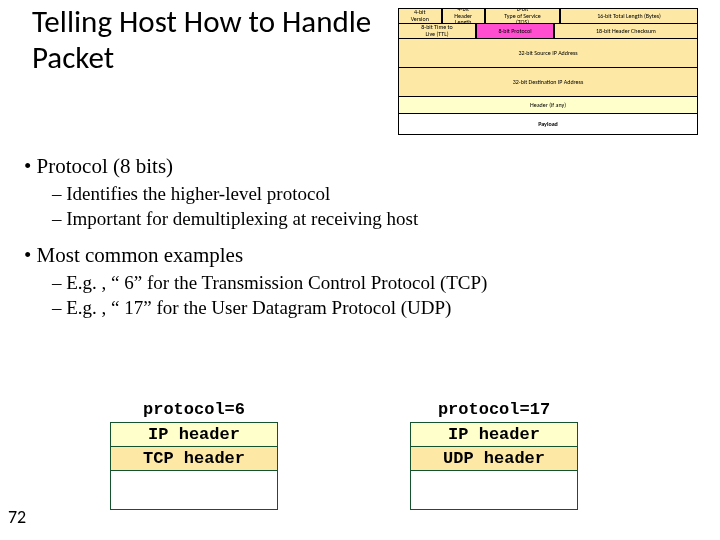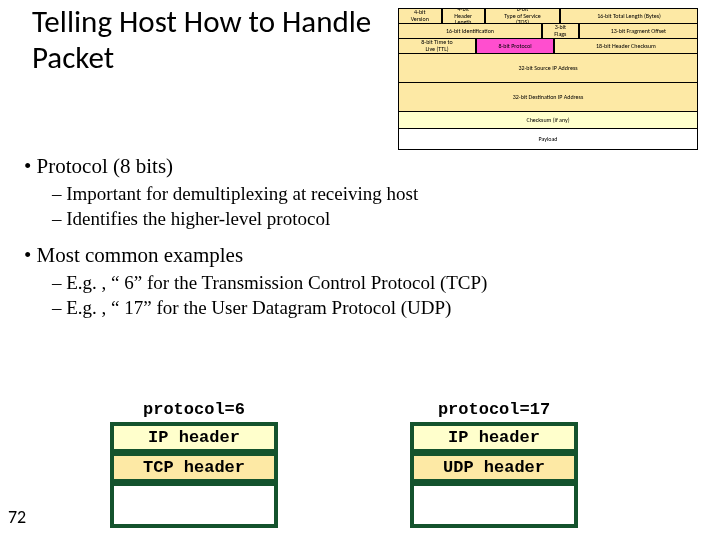--- a/index.html
+++ b/index.html
@@ -57,21 +57,21 @@
     background: #ff4ecf;
   }
   .iphdr .big {
     height: 30px;
   }
   .options-row, .payload-row {
     border: 1px solid #000;
     margin-top: -1px;
   }
   .options-row { height: 16px; background:#ffffcc; display:flex;align-items:center;justify-content:center;}
-  .payload-row { height: 20px; background:#fff; display:flex;align-items:center;justify-content:center;}
+  .payload-row { height: 20px; background:#fff; display:flex;align-items:center;justify-content:center;font-weight:bold;}
   
   .body {
     position: absolute;
     left: 24px;
     top: 152px;
     width: 672px;
     font-size: 21px;
     line-height: 1.2;
     font-family: Liberation Serif, serif;
   }
@@ -96,21 +96,21 @@
   }
   .pkt {
     position: absolute;
     width: 168px;
     text-align: center;
   }
   .pkt .label {
     margin-bottom: 4px;
   }
   .pkt .box {
-    border: 4px solid #14532d;
+    border: 1px solid #14532d;
     margin-top: -1px;
     padding: 2px 0;
   }
   .pkt .iphdr-box { background: #ffffcc; }
   .pkt .l4-box { background: #fde9a5; }
   .pkt .payload-box { height: 34px; background: #fff; }
   .pkt.left { left: 30px; }
   .pkt.right { left: 330px; }
   
   .pagenum {
@@ -133,45 +133,39 @@
 Version</div>
       <div class="cell" style="flex:4">4-bit
 Header
 Length</div>
       <div class="cell" style="flex:8">8-bit
 Type of Service
 (TOS)</div>
       <div class="cell" style="flex:16">16-bit Total Length (Bytes)</div>
     </div>
     <div class="row" style="margin-top:-1px">
-      <div class="cell" style="flex:16">16-bit Identification</div>
-      <div class="cell" style="flex:3">3-bit
-Flags</div>
-      <div class="cell" style="flex:13">13-bit Fragment Offset</div>
-    </div>
-    <div class="row" style="margin-top:-1px">
       <div class="cell" style="flex:8">8-bit Time to
 Live (TTL)</div>
       <div class="cell highlight" style="flex:8">8-bit Protocol</div>
       <div class="cell" style="flex:16">18-bit Header Checksum</div>
     </div>
     <div class="row big" style="margin-top:-1px">
       <div class="cell" style="flex:32">32-bit Source IP Address</div>
     </div>
     <div class="row big" style="margin-top:-1px">
       <div class="cell" style="flex:32">32-bit Destination IP Address</div>
     </div>
-    <div class="options-row">Checksum (if any)</div>
+    <div class="options-row">Header (if any)</div>
     <div class="payload-row">Payload</div>
   </div>
 
   <div class="body">
     <div class="b1">• <span>Protocol (8 bits)</span></div>
+    <div class="b2">– <span>Identifies the higher-level protocol</span></div>
     <div class="b2">– <span>Important for demultiplexing at receiving host</span></div>
-    <div class="b2">– <span>Identifies the higher-level protocol</span></div>
     <div class="gap"></div>
     <div class="b1">• <span>Most common examples</span></div>
     <div class="b2">– <span>E.g. , “ 6” for the Transmission Control Protocol (TCP)</span></div>
     <div class="b2">– <span>E.g. , “ 17” for the User Datagram Protocol (UDP)</span></div>
   </div>
 
   <div class="pkt-area">
     <div class="pkt left">
       <div class="label">protocol=6</div>
       <div class="box iphdr-box">IP header</div>

